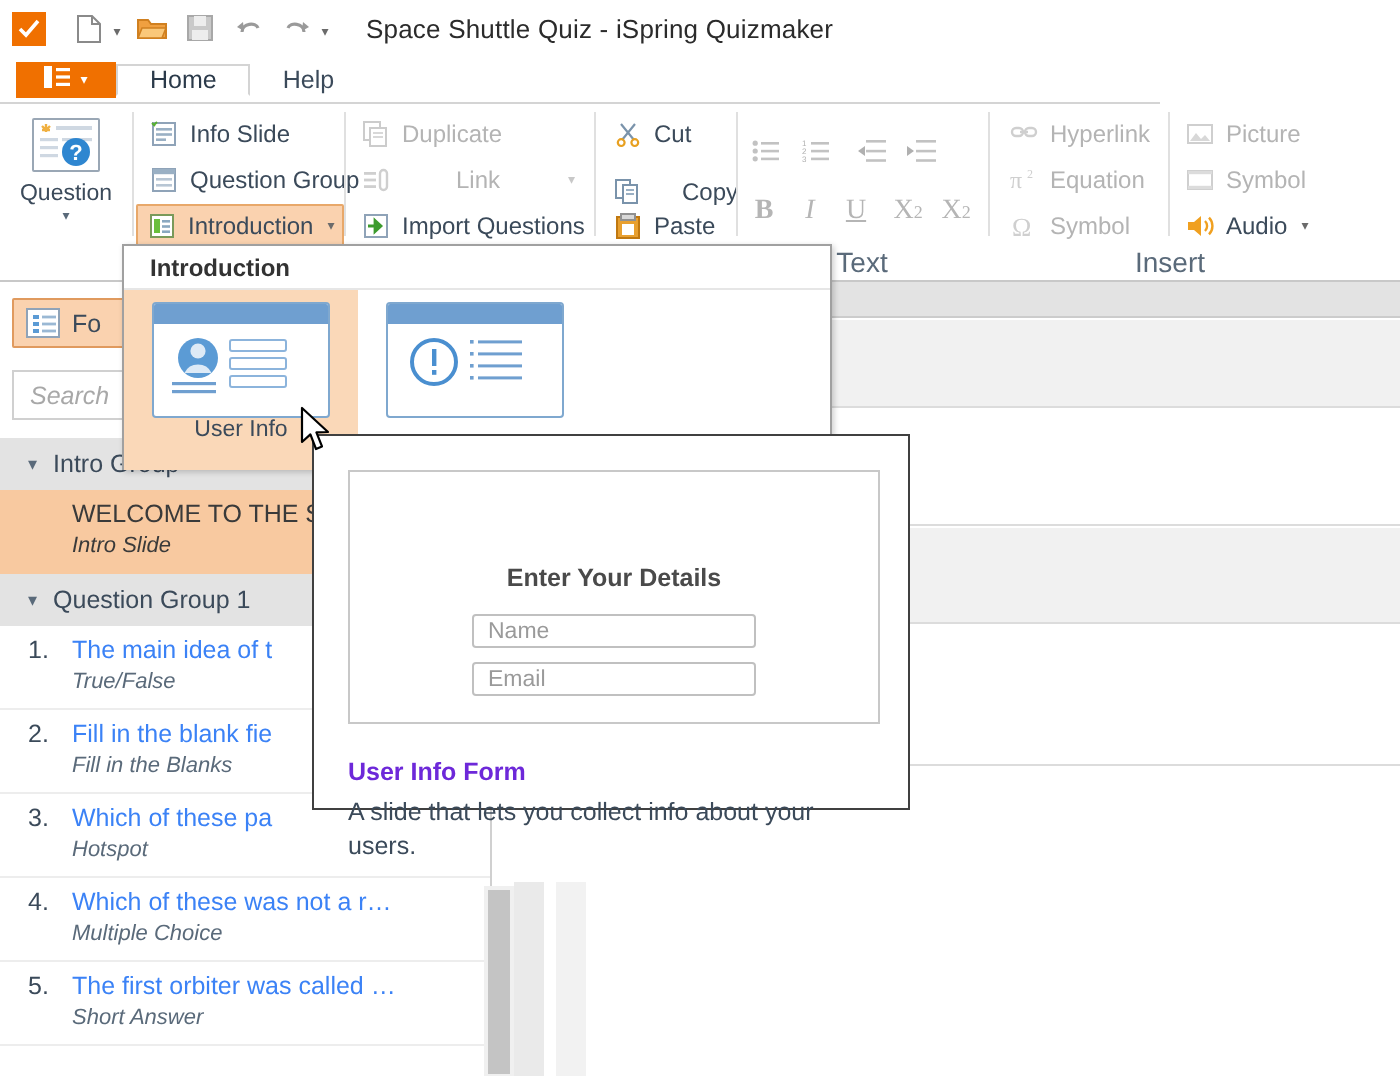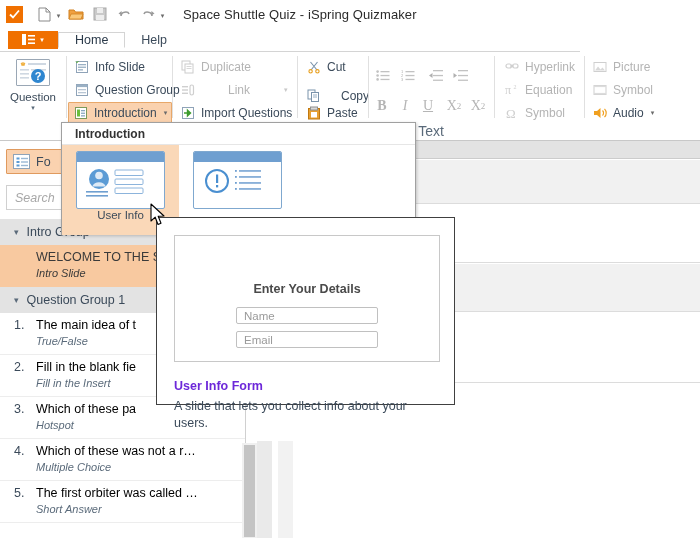--- a/index.html
+++ b/index.html
@@ -124,21 +124,21 @@
     gap: 8px; padding-left: 14px; font-size: 12.5px; color: #3b4a5a;
   }
   .grp-row .chev { font-size: 9px; color: #5a6a7a; }
   .slide-row {
     height: 42px; padding: 4px 0 0 36px; border-bottom: 1px solid #ededed;
     position: relative;
   }
   .slide-row.selected { background: #F8C9A0; border-bottom-color: #F8C9A0; }
   .slide-row .num { position: absolute; left: 14px; top: 5px; font-size: 12.5px; color: #3b4a5a; }
   .slide-row .ttl {
-    font-size: 12.5px; color: #000000; white-space: nowrap; overflow: hidden;
+    font-size: 12.5px; color: #3b82f6; white-space: nowrap; overflow: hidden;
     text-overflow: clip; line-height: 16px;
   }
   .slide-row .sub {
     font-size: 11px; font-style: italic; color: #5a6a7a; line-height: 15px; margin-top: 1px;
   }
   .slide-row.selected .ttl, .slide-row.selected .sub { color: #3a3a3a; }
 
   
   .main {
     position: absolute; left: 247px; top: 141px; width: 453px; height: 397px;
@@ -510,20 +510,23 @@
             <path d="M11.5 2.8a6 6 0 0 1 0 8.4" stroke="#F0A020" stroke-width="1.2" fill="none"></path>
           </svg>
       </span>
       <span>Audio</span>
       <span class="cr">▾</span>
     </div>
 
     <div class="rgroup" style="left:369px; width:124px;">
       <div class="rgroup-label">Text</div>
     </div>
+    <div class="rgroup" style="left:495px; width:180px;">
+      <div class="rgroup-label">Insert</div>
+    </div>
   </div>
 
   <div class="sidebar">
 
     <div class="form-btn">
       <span class="fi">
         <svg width="12" height="10" viewBox="0 0 12 10">
             <rect x="0.5" y="0.5" width="3" height="2" fill="#5b9bd5"></rect>
             <rect x="0.5" y="4" width="3" height="2" fill="#5b9bd5"></rect>
             <rect x="0.5" y="7.5" width="3" height="2" fill="#5b9bd5"></rect>
@@ -556,21 +559,21 @@
       </div>
 
       <div class="slide-row">
         <div class="num">1.</div>
         <div class="ttl">The main idea of t</div>
         <div class="sub">True/False</div>
       </div>
       <div class="slide-row">
         <div class="num">2.</div>
         <div class="ttl">Fill in the blank fie</div>
-        <div class="sub">Fill in the Insert</div>
+        <div class="sub">Fill in the Blanks</div>
       </div>
       <div class="slide-row">
         <div class="num">3.</div>
         <div class="ttl">Which of these pa</div>
         <div class="sub">Hotspot</div>
       </div>
       <div class="slide-row">
         <div class="num">4.</div>
         <div class="ttl">Which of these was not a r…</div>
         <div class="sub">Multiple Choice</div>

